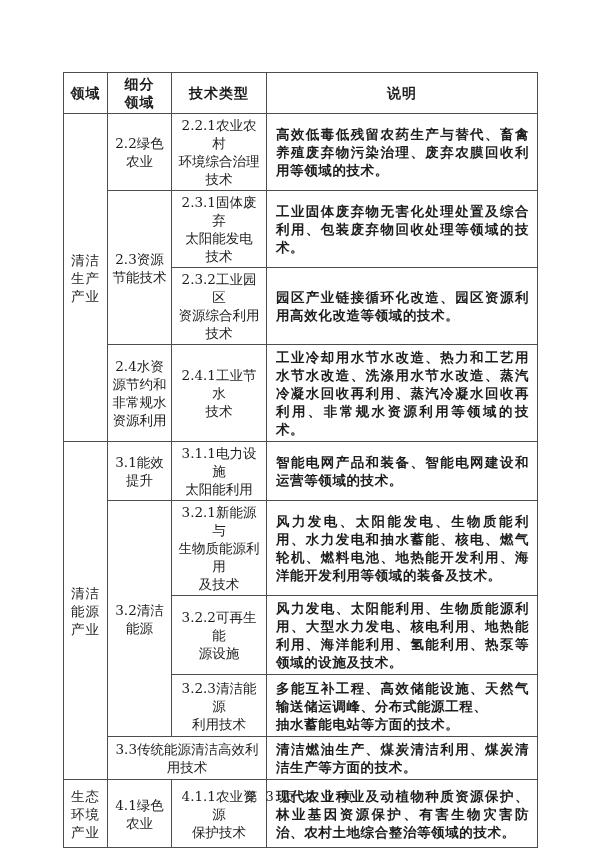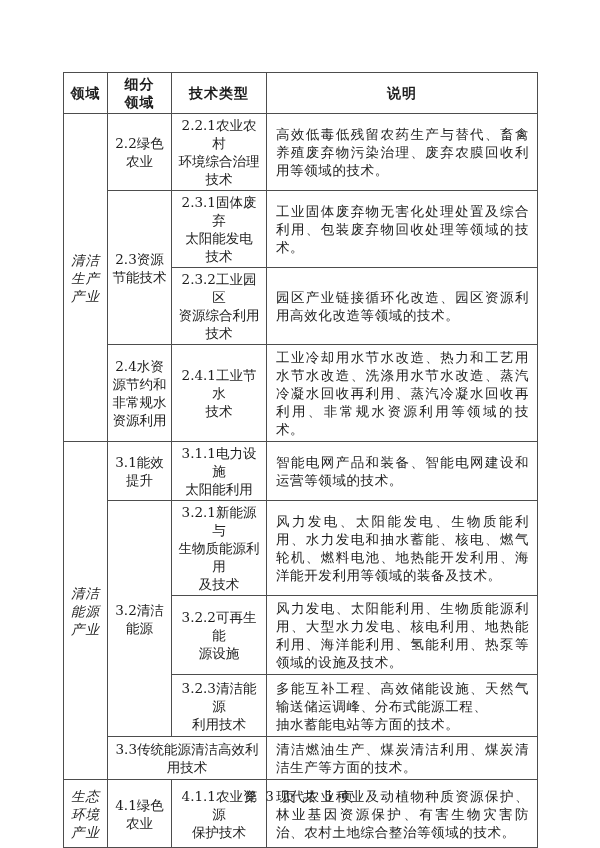--- a/index.html
+++ b/index.html
@@ -40,24 +40,24 @@
   .catalog th {
     font-weight: bold;
     font-size: 14px;
     letter-spacing: 1px;
   }
   .catalog td.desc {
     text-align: justify;
     text-justify: inter-character;
     padding: 3px 8px 3px 9px;
     letter-spacing: 0.6px;
+    font-weight: bold;
   }
   .catalog td.domain {
     letter-spacing: 1px;
-    font-style: italic;
   }
   .footer {
     position: absolute;
     left: 0;
     top: 788px;
     width: 100%;
     text-align: center;
     font-size: 13px;
     letter-spacing: 2px;
     white-space: pre;

